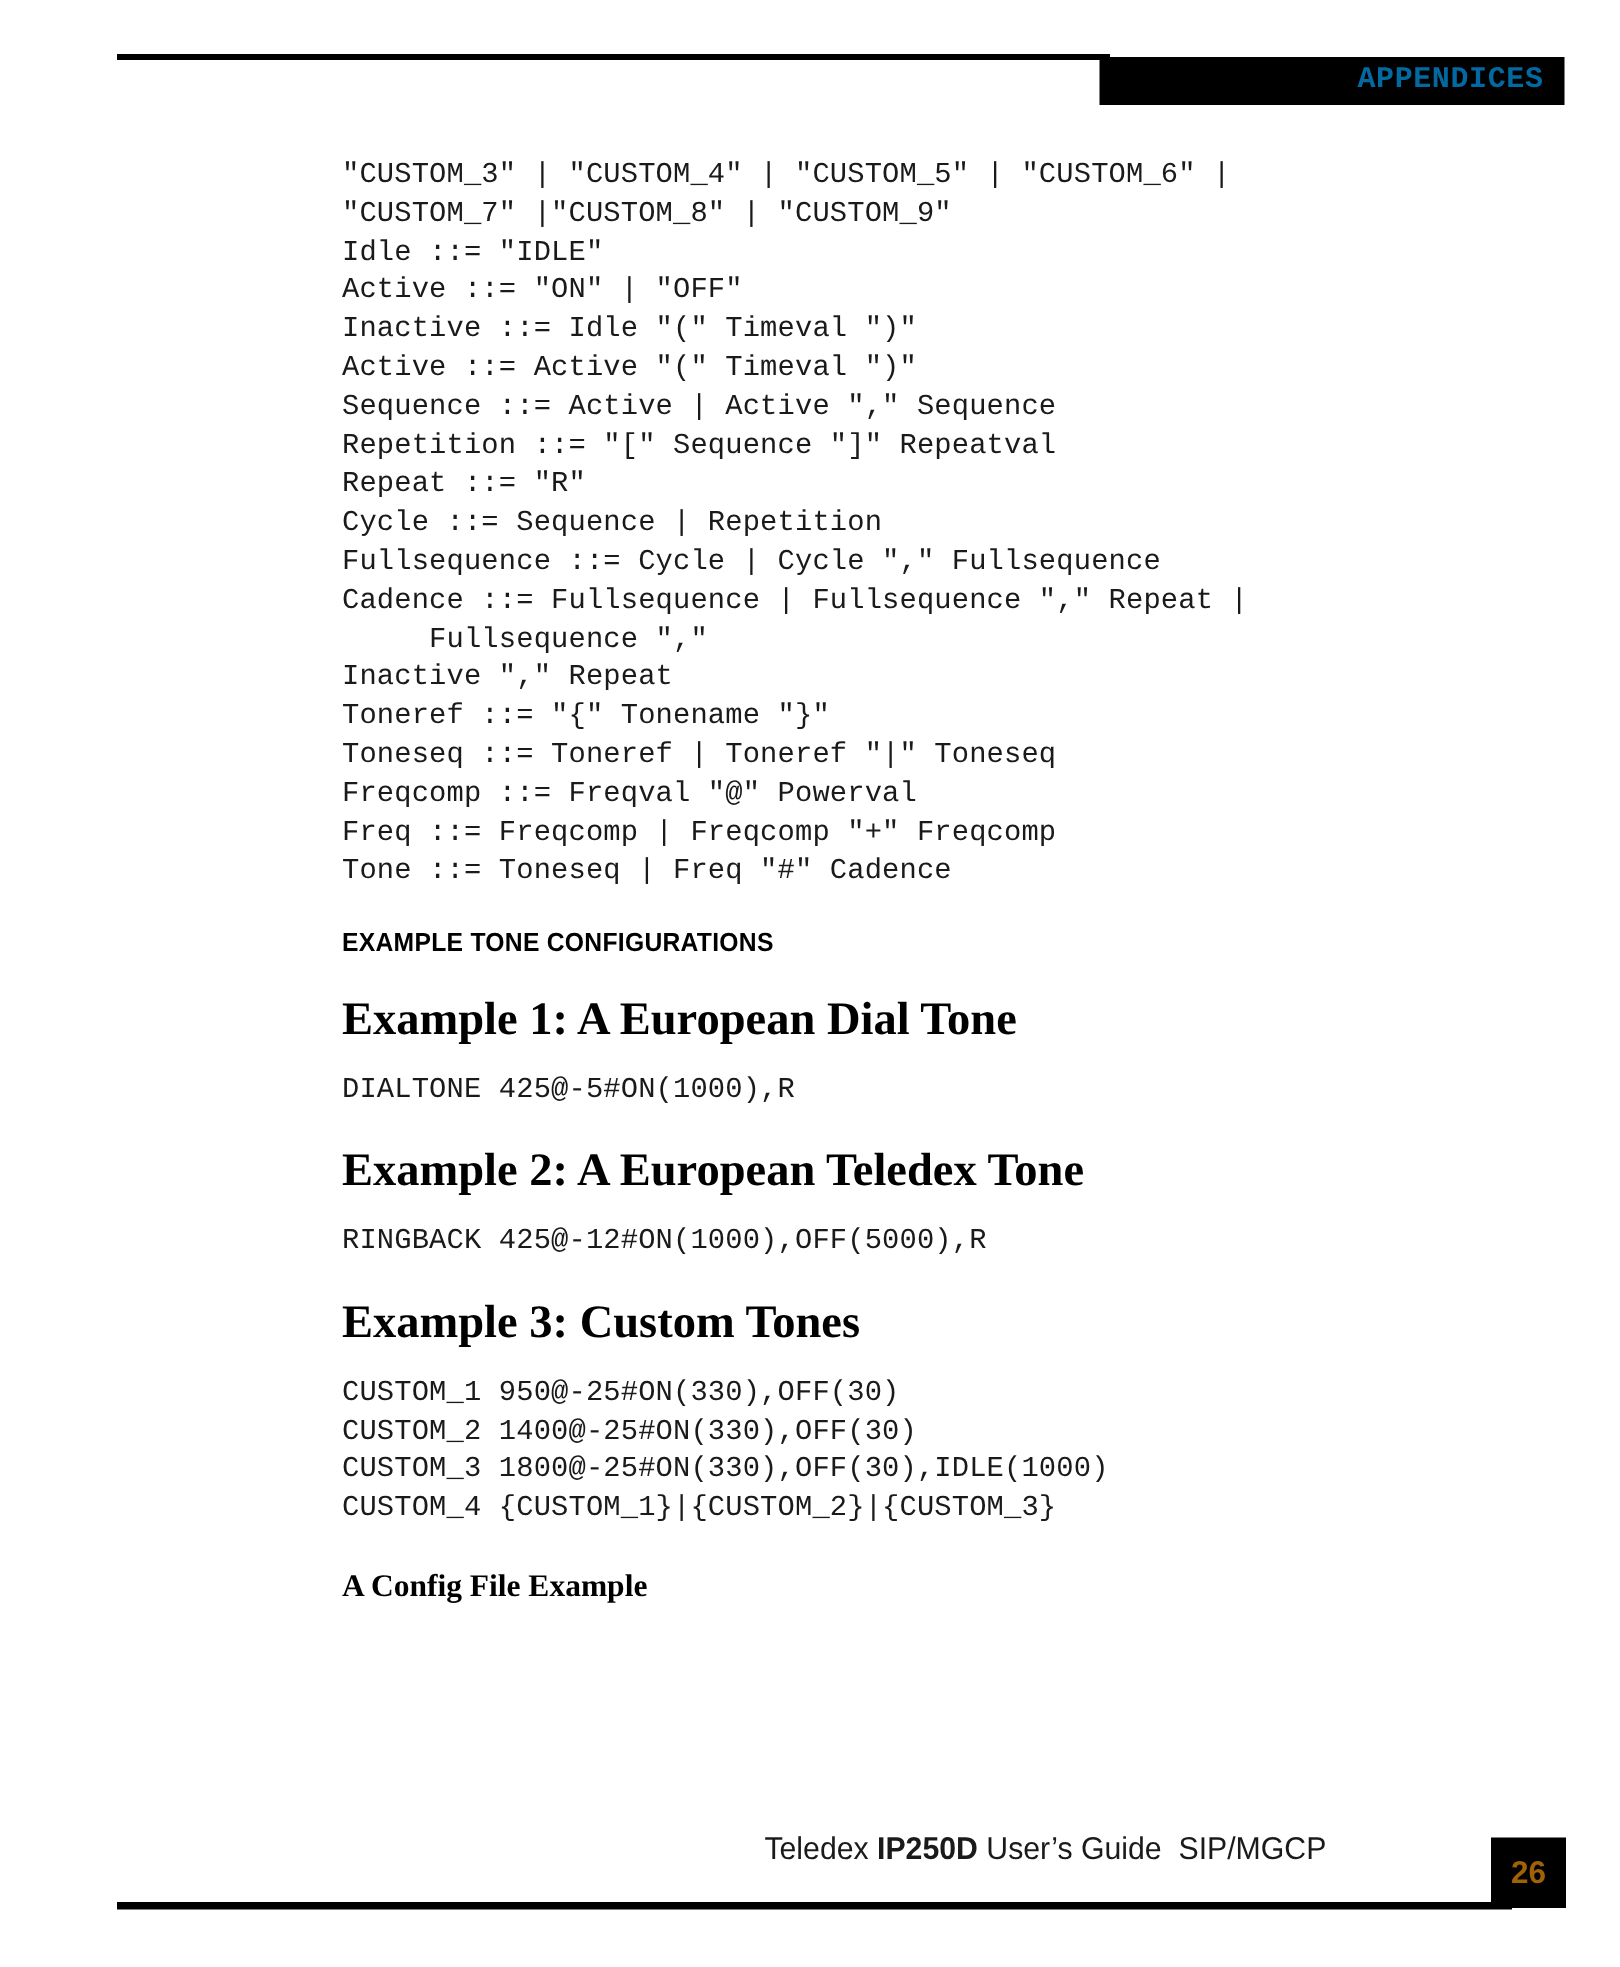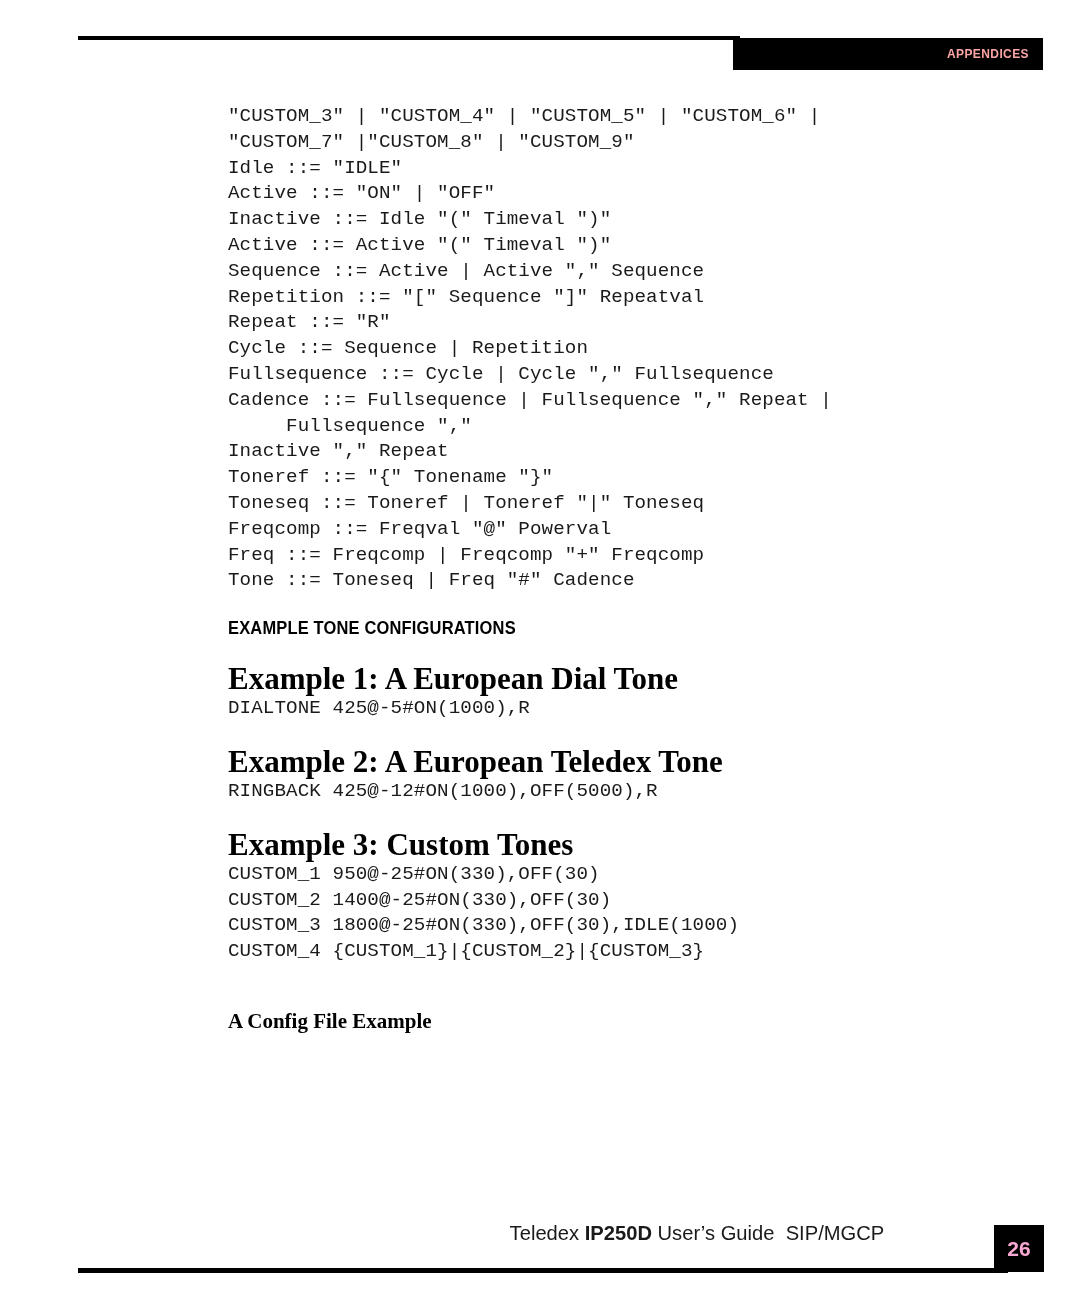--- a/index.html
+++ b/index.html
@@ -37,24 +37,24 @@
     left: 733px;
     top: 38px;
     width: 310px;
     height: 32px;
     background: #000000;
     display: flex;
     align-items: center;
     justify-content: flex-end;
   }
   .header-tab-label {
-    color: #fca5a5;
-    font-family: Liberation Sans, sans-serif;
-    font-weight: bold;
-    font-size: 12px;
+    color: #0369a1;
+    font-family: Liberation Mono, monospace;
+    font-weight: bold;
+    font-size: 20px;
     letter-spacing: 0.4px;
     padding-right: 14px;
     line-height: 1;
   }
 
   
   .content {
     position: absolute;
     left: 228px;
     top: 104px;
@@ -97,25 +97,25 @@
     font-weight: bold;
     font-size: 31px;
     line-height: 28px;
     margin: 0;
     padding: 0;
   }
   .example-block {
     margin-top: 26px;
   }
   .example-block .code-block {
-    margin-top: 3px;
+    margin-top: 21px;
   }
 
   .config-block {
-    margin-top: 42px;
+    margin-top: 24px;
   }
   .config-block .example-heading {
     font-size: 21px;
   }
   .config-block .code-block {
     margin-top: 4px;
     line-height: 25.6px;
   }
 
   
@@ -154,21 +154,21 @@
     left: 994px;
     top: 1225px;
     width: 50px;
     height: 47px;
     background: #000000;
     display: flex;
     align-items: center;
     justify-content: center;
   }
   .footer-pagenum {
-    color: #f9a8d4;
+    color: #a16207;
     font-family: "Liberation Sans", sans-serif;
     font-weight: bold;
     font-size: 21px;
     line-height: 1;
   }
 </style>
 </head>
 <body>
 
 <div class="page-header">

